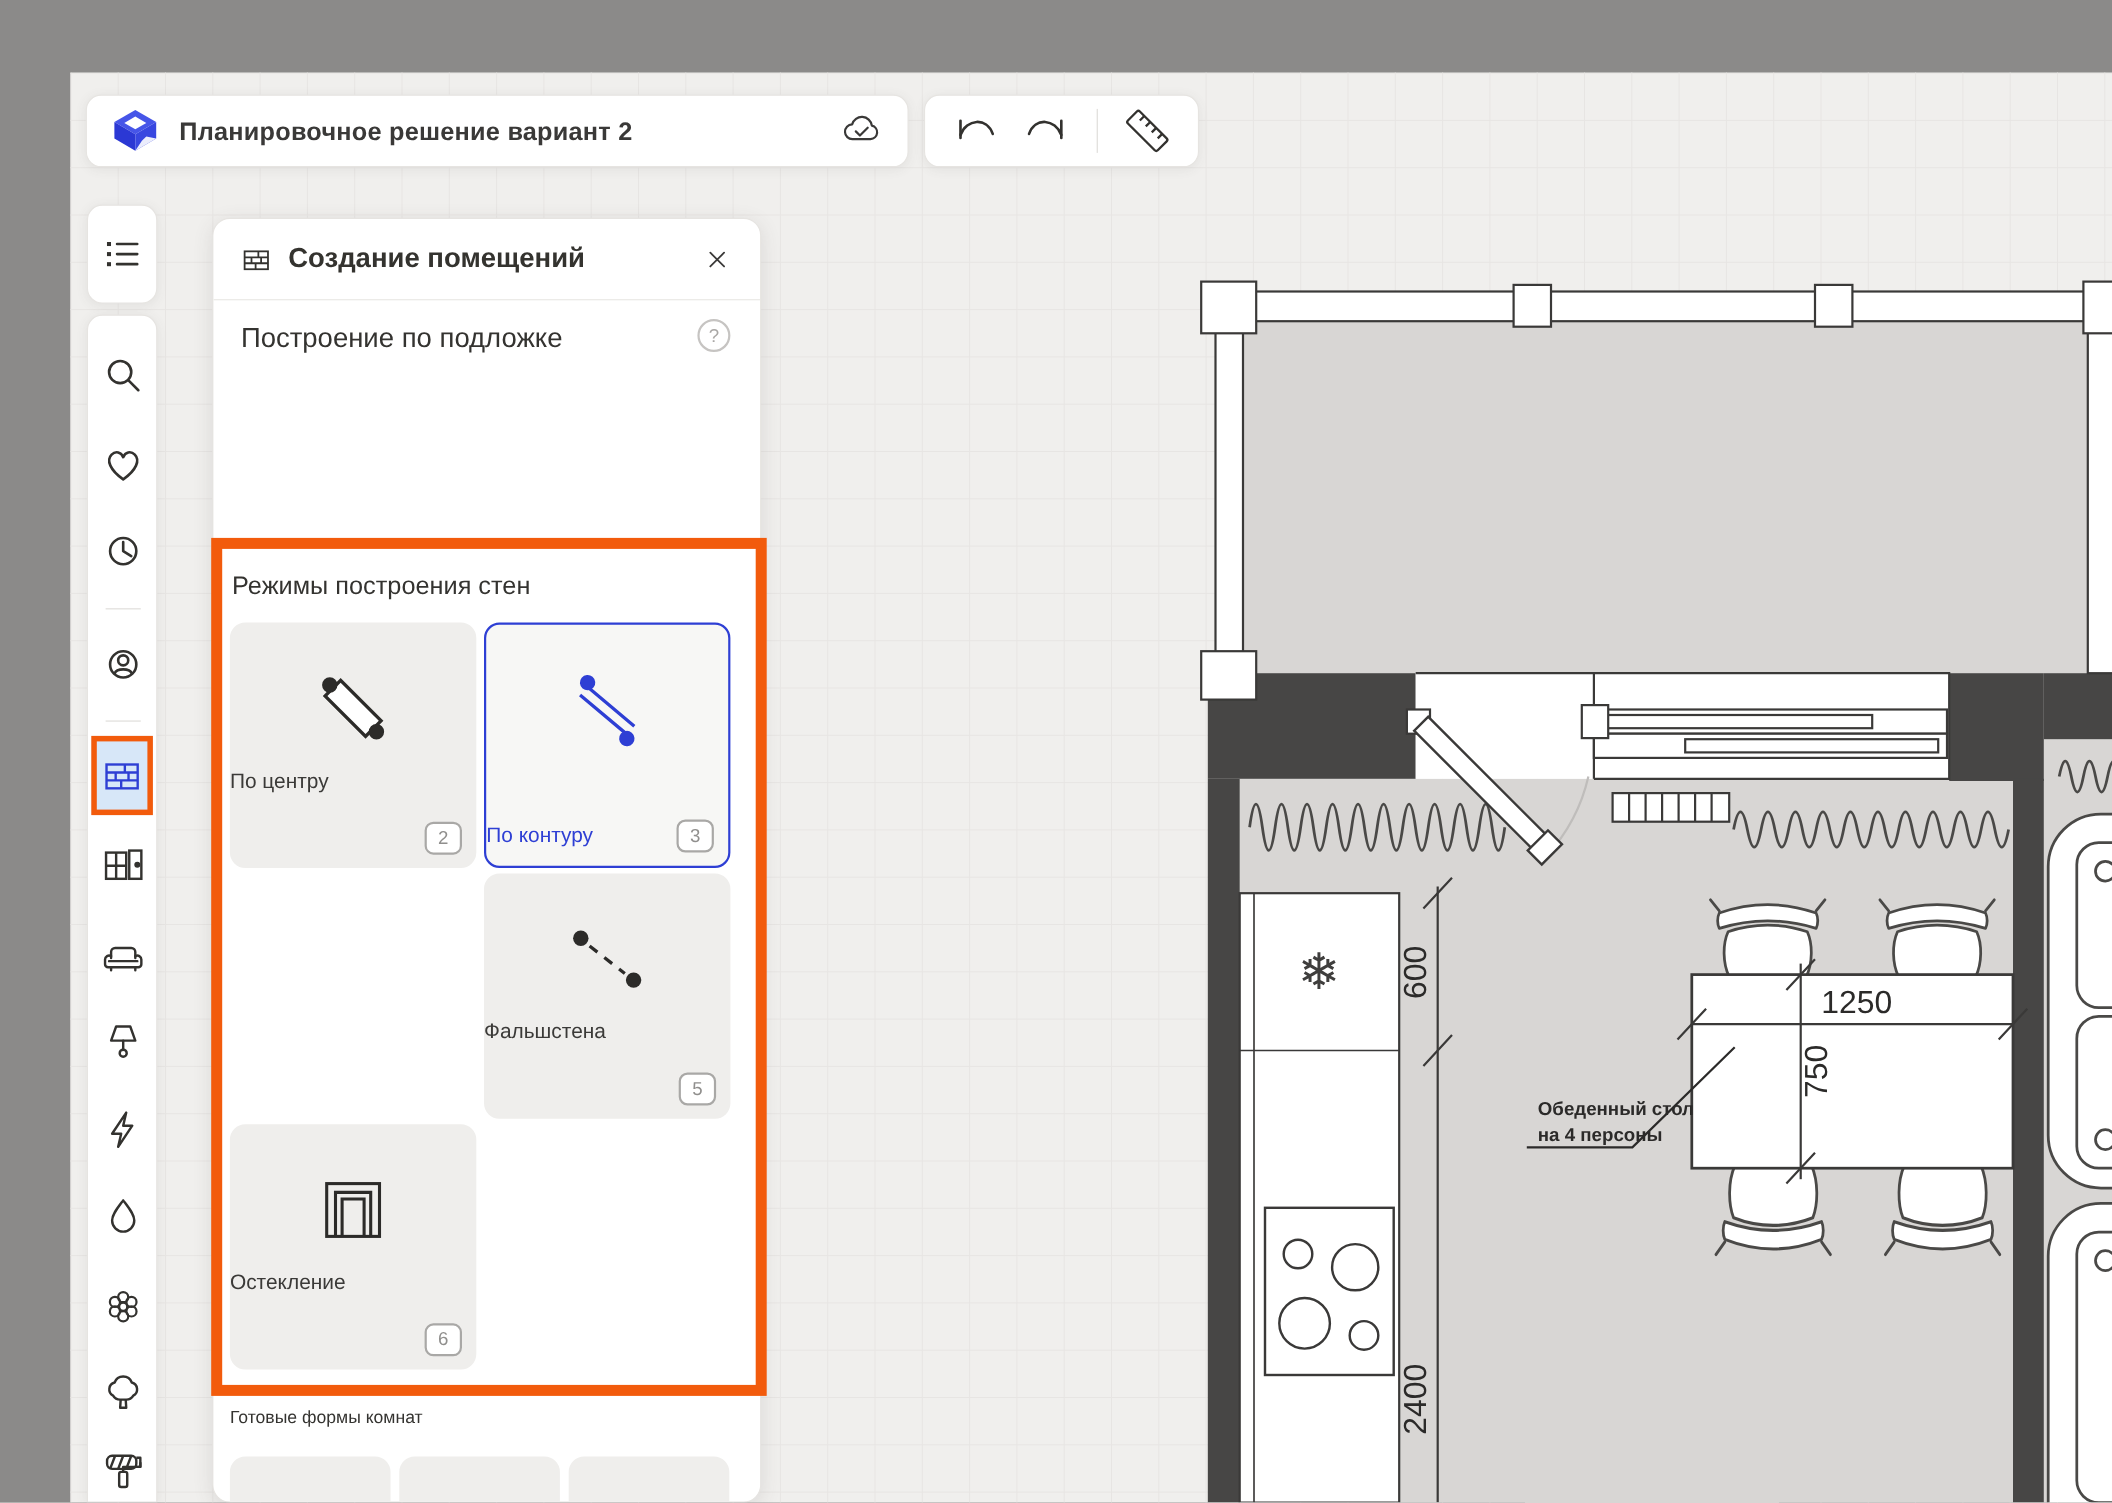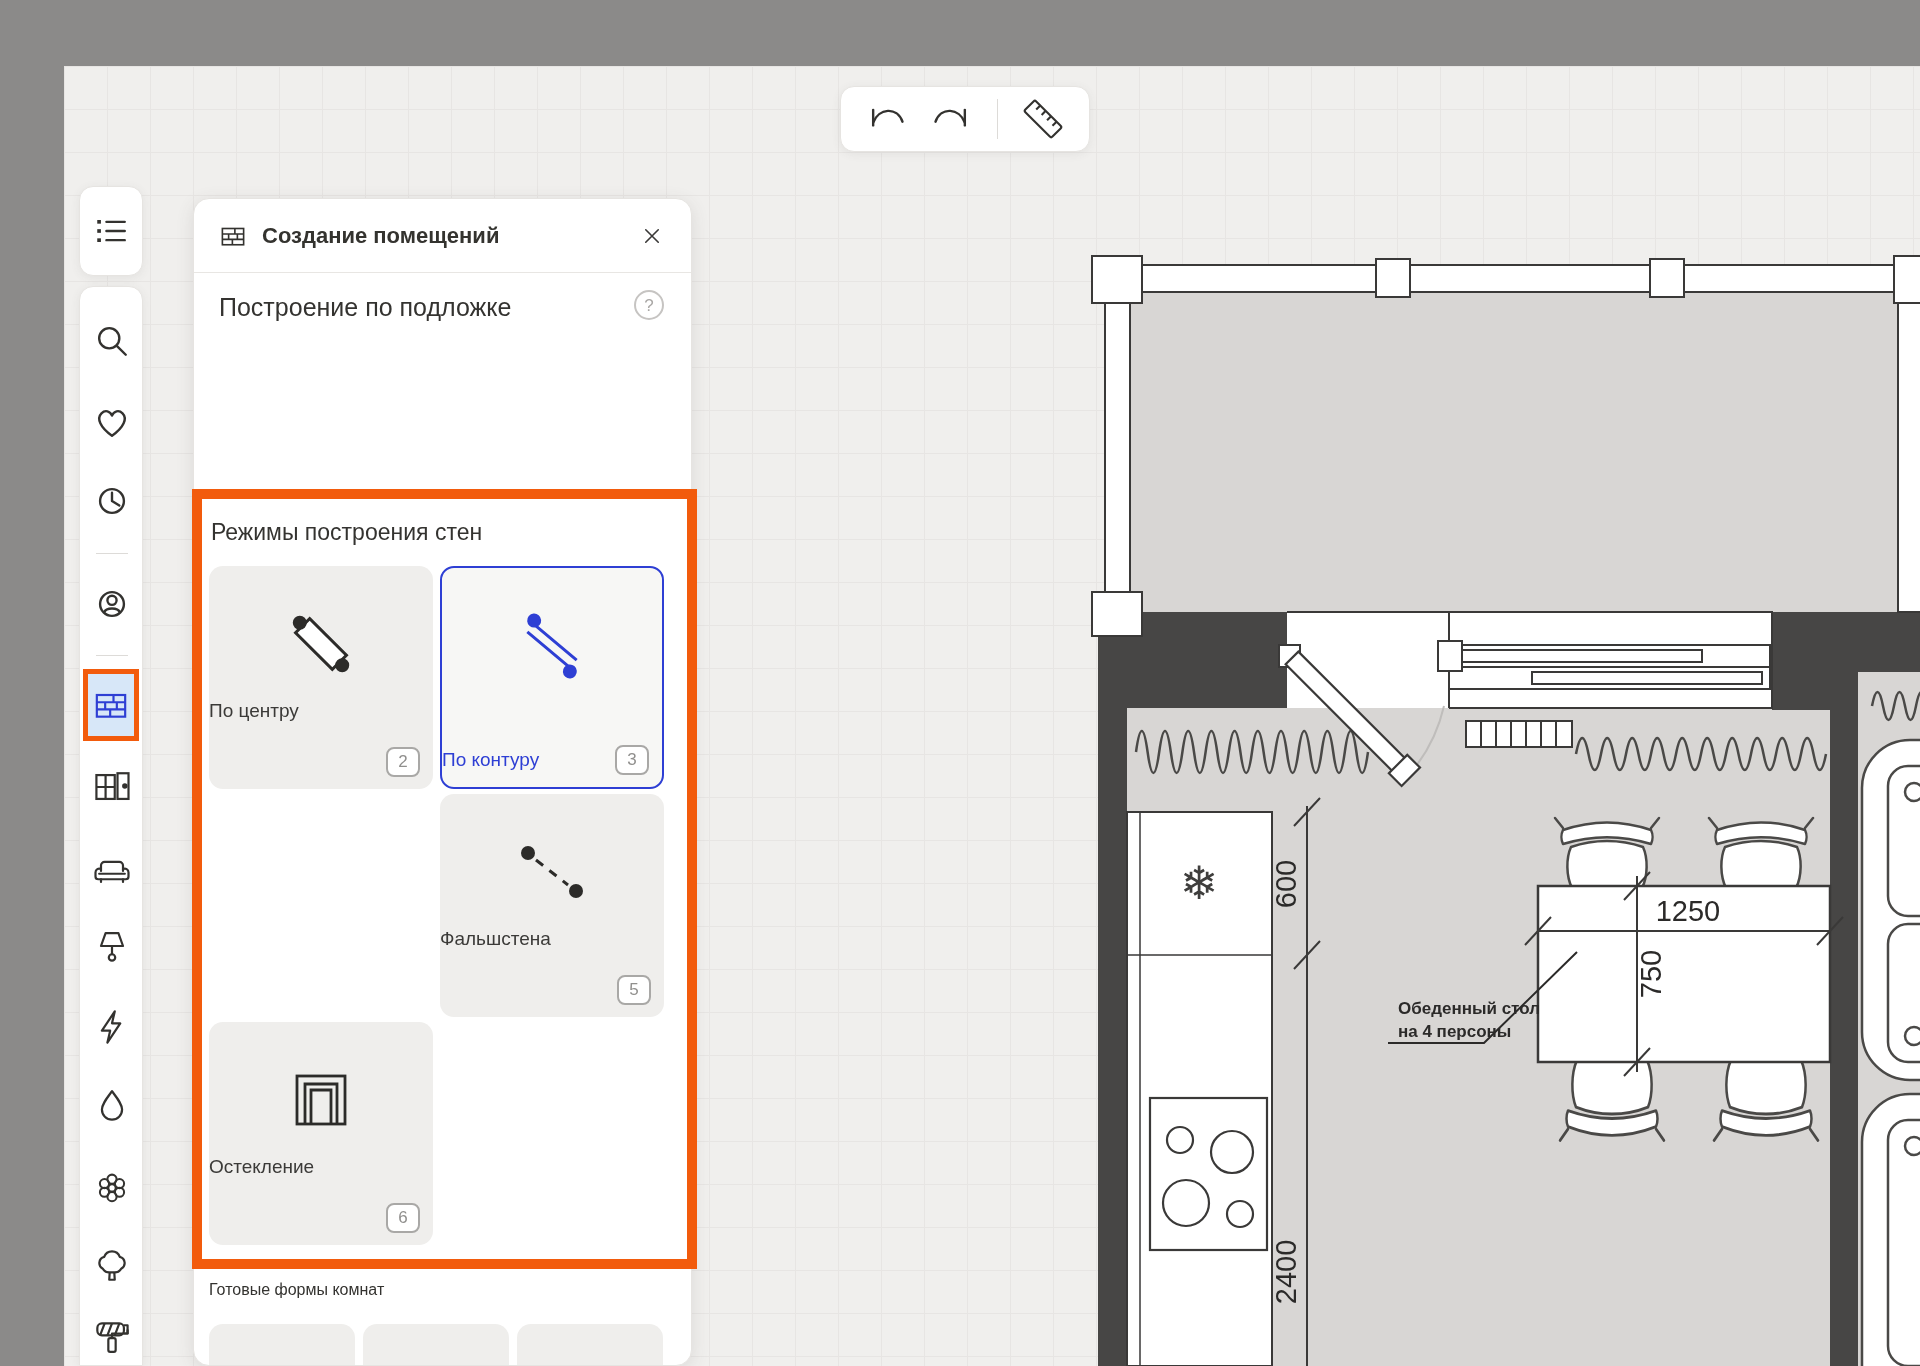--- a/index.html
+++ b/index.html
@@ -22,21 +22,21 @@
   #sidebar-top{left:79px;top:186px;width:64px;height:90px;display:flex;align-items:center;justify-content:center;}
   #sidebar-main{left:79px;top:286px;width:64px;height:1080px;border-bottom-left-radius:0;border-bottom-right-radius:0;}
   .side-icon{position:absolute;left:8px;width:48px;height:48px;display:flex;align-items:center;justify-content:center;cursor:pointer;}
   .side-div{position:absolute;left:16px;width:32px;height:1px;background:#dddbd8;}
   #active-tool{position:absolute;left:83px;top:669px;width:56px;height:72px;background:#d7e7f8;border:5px solid #f25b0c;
     box-sizing:border-box;z-index:3;display:flex;align-items:center;justify-content:center;}
   
   #rooms-panel{left:193px;top:198px;width:499px;height:1168px;border-radius:16px;overflow:hidden;
     box-shadow:0 4px 18px rgba(70,68,65,.12);}
   #rooms-header{position:absolute;left:0;top:0;right:0;height:74px;display:flex;align-items:center;gap:14px;padding:0 24px;box-sizing:border-box;border-bottom:1px solid #e8e6e3;}
-  #rooms-header .hdr-title{font-size:22px;font-weight:600;color:#34332f;flex:1;}
+  #rooms-header .hdr-title{font-size:25px;font-weight:600;color:#34332f;flex:1;}
   .sec-heading{position:absolute;font-size:25px;font-weight:500;color:#343330;}
   #underlay-heading{left:25px;top:94px;}
   #help-btn{position:absolute;right:26px;top:90px;width:32px;height:32px;}
   #load-underlay-btn{position:absolute;left:15px;top:132px;width:452px;height:155px;background:#efeeec;border-radius:16px;
     display:flex;align-items:center;gap:22px;padding:0 0 0 52px;box-sizing:border-box;cursor:pointer;}
   #load-underlay-btn .btn-text{font-size:19px;line-height:25px;color:#3b3a38;}
   #wallmodes-heading{left:17px;top:320px;font-size:23px;text-align:center;}
   .tile{position:absolute;width:224px;height:223px;background:#efeeec;border-radius:14px;box-sizing:border-box;cursor:pointer;}
   .tile.selected{background:#f7f7f5;border:2px solid #2e3fd4;}
   .tile .tile-icon{position:absolute;left:50%;top:28px;transform:translateX(-50%);}
@@ -173,20 +173,34 @@
       <text transform="translate(1661 974) rotate(-90)" text-anchor="middle">750</text>
     </g>
 
     <g>
       <path d="M1388 1043H1484L1577 952" stroke="#2b2a29" stroke-width="2" fill="none"></path>
       <text x="1398" y="1014" font-size="17" font-weight="700" fill="#2b2a29" font-family="'Liberation Sans',sans-serif">Обеденный стол</text>
       <text x="1398" y="1037" font-size="17" font-weight="700" fill="#2b2a29" font-family="'Liberation Sans',sans-serif">на 4 персоны</text>
     </g>
   </svg>
 
+  <div class="panel" id="title-panel">
+    <svg class="ico" width="44" height="44" viewBox="0 0 44 44">
+      <path d="M22 3 L41 14 L22 25 L3 14 Z" fill="#4655e8"></path>
+      <path d="M3 14 V29 L22 40 V25 Z" fill="#2b38d4"></path>
+      <path d="M41 14 V29 L22 40 V25 Z" fill="#3847e0"></path>
+      <path d="M22 9 L32 14.8 L22 20.6 L12 14.8 Z" fill="#fff"></path>
+      <path d="M32 27 L41 29 L22 40 L28 31 Z" fill="#fff" opacity=".9"></path>
+    </svg>
+    <div class="title">Планировочное решение вариант 2</div>
+    <svg class="ico" width="40" height="40" viewBox="0 0 48 48" fill="none" stroke="#3a3938" stroke-width="2.4" stroke-linecap="round" stroke-linejoin="round">
+      <path d="M14.5 33h19.5a7.5 7.5 0 0 0 1.5-14.8A11 11 0 0 0 14 16.9 8 8 0 0 0 14.5 33z"></path>
+      <path d="M18 24.5l4.5 4.5L31 20.5"></path>
+    </svg>
+  </div>
 
   <div class="panel" id="toolbar-panel">
     <svg class="ico" width="44" height="44" viewBox="0 0 48 48" fill="none" stroke="#33322f" stroke-width="2.6" stroke-linecap="round">
       <path d="M10 31V14"></path>
         <path d="M10 28C16 12 36 10 42 27"></path>
     </svg>
     <svg class="ico" width="44" height="44" viewBox="0 0 48 48" fill="none" stroke="#33322f" stroke-width="2.6" stroke-linecap="round">
       <path d="M38 31V14"></path>
         <path d="M38 28C32 12 12 10 6 27"></path>
     </svg>

